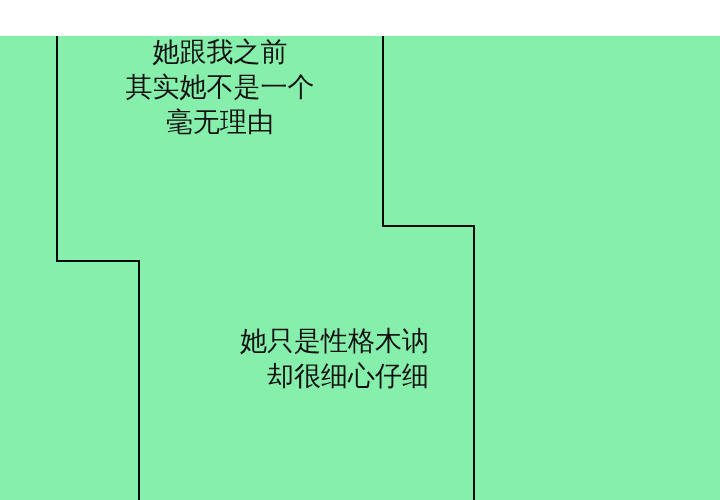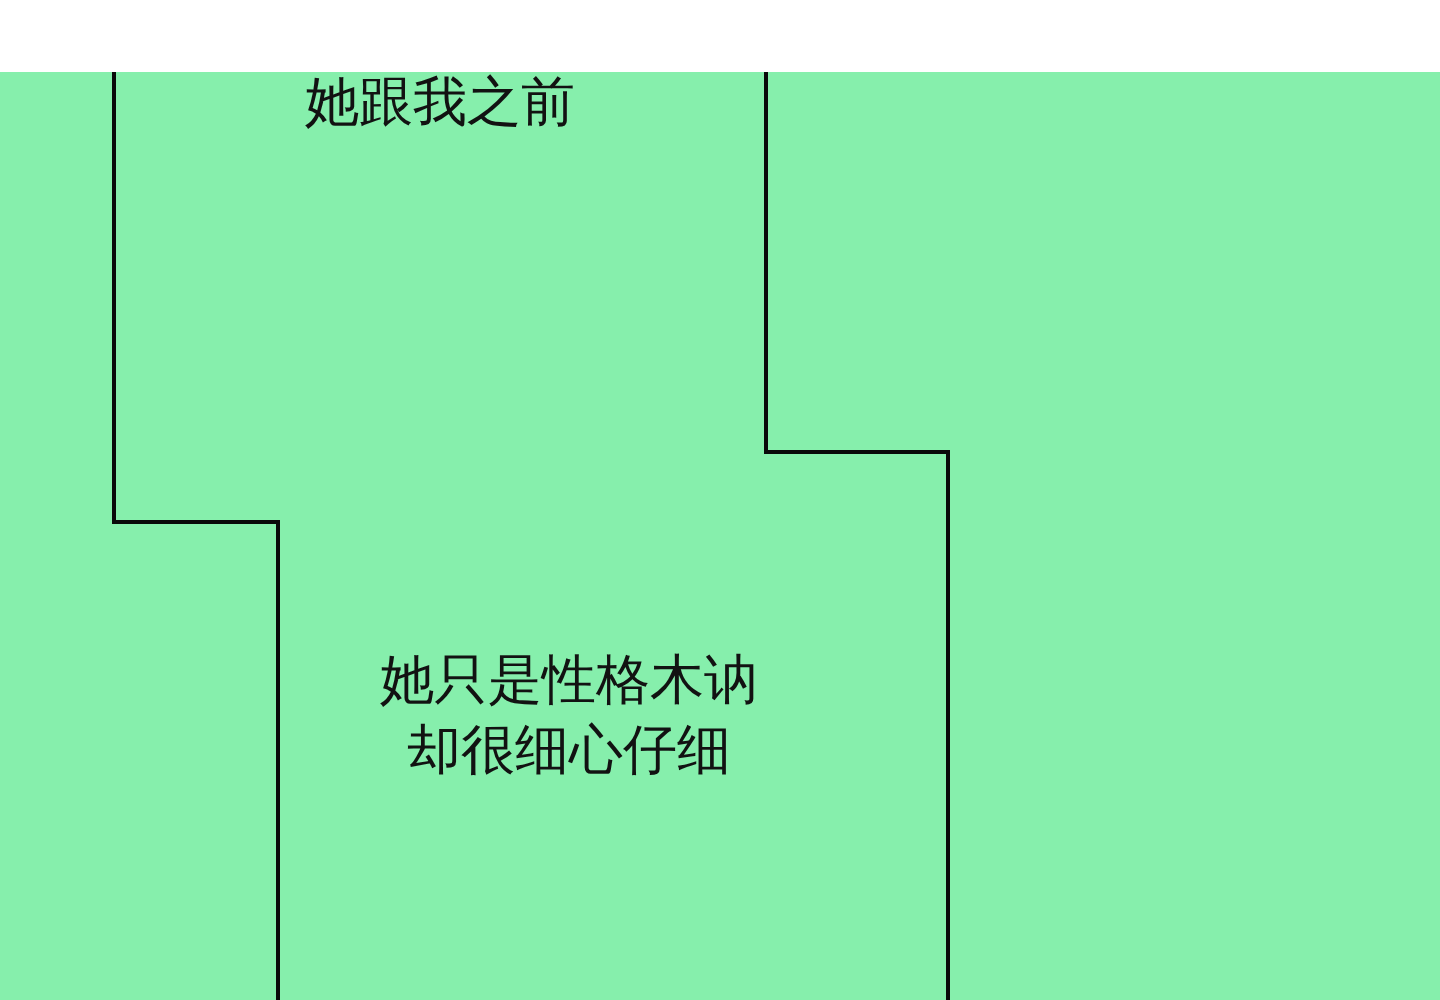--- a/index.html
+++ b/index.html
@@ -43,37 +43,40 @@
   }
   .text-block.top {
     left: 58px;
     top: -2px;
     width: 324px;
   }
   .text-block.bottom {
     left: 140px;
     top: 287px;
     width: 289px;
+    text-align: right;
   }
 </style>
 </head>
 <body>
 
 <div class="stage">
 
   <div class="seg seg-a-left"></div>
   <div class="seg seg-a-right"></div>
   <div class="seg seg-a-bottom"></div>
   <div class="seg seg-b-left"></div>
   <div class="seg seg-b-top"></div>
   <div class="seg seg-b-right"></div>
   <div class="seg seg-b-bottom"></div>
 
   <div class="text-block top">
     <div class="line">她跟我之前</div>
+    <div class="line">其实她不是一个</div>
+    <div class="line">毫无理由</div>
   </div>
 
   <div class="text-block bottom">
     <div class="line">她只是性格木讷</div>
     <div class="line">却很细心仔细</div>
   </div>
 
 </div>
 
 </body></html>

